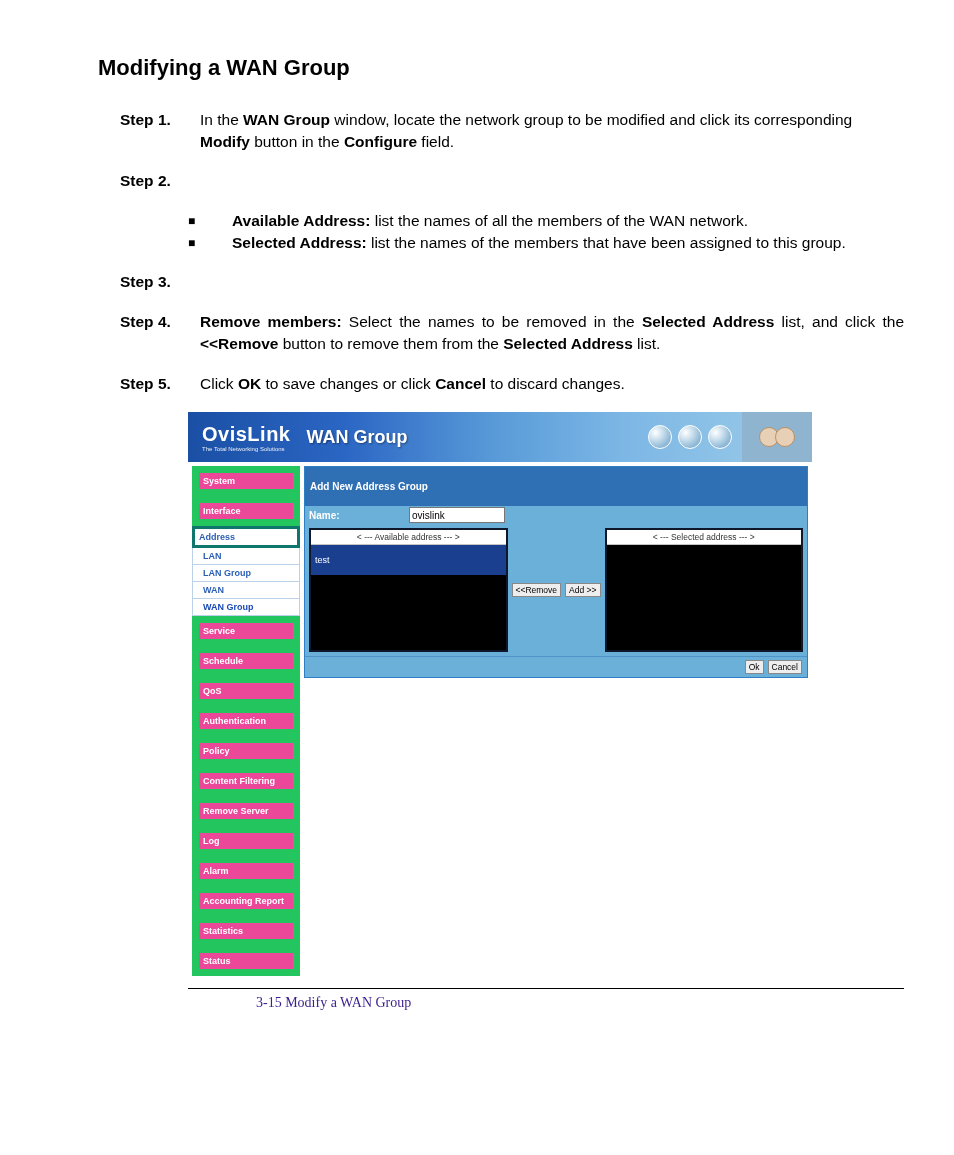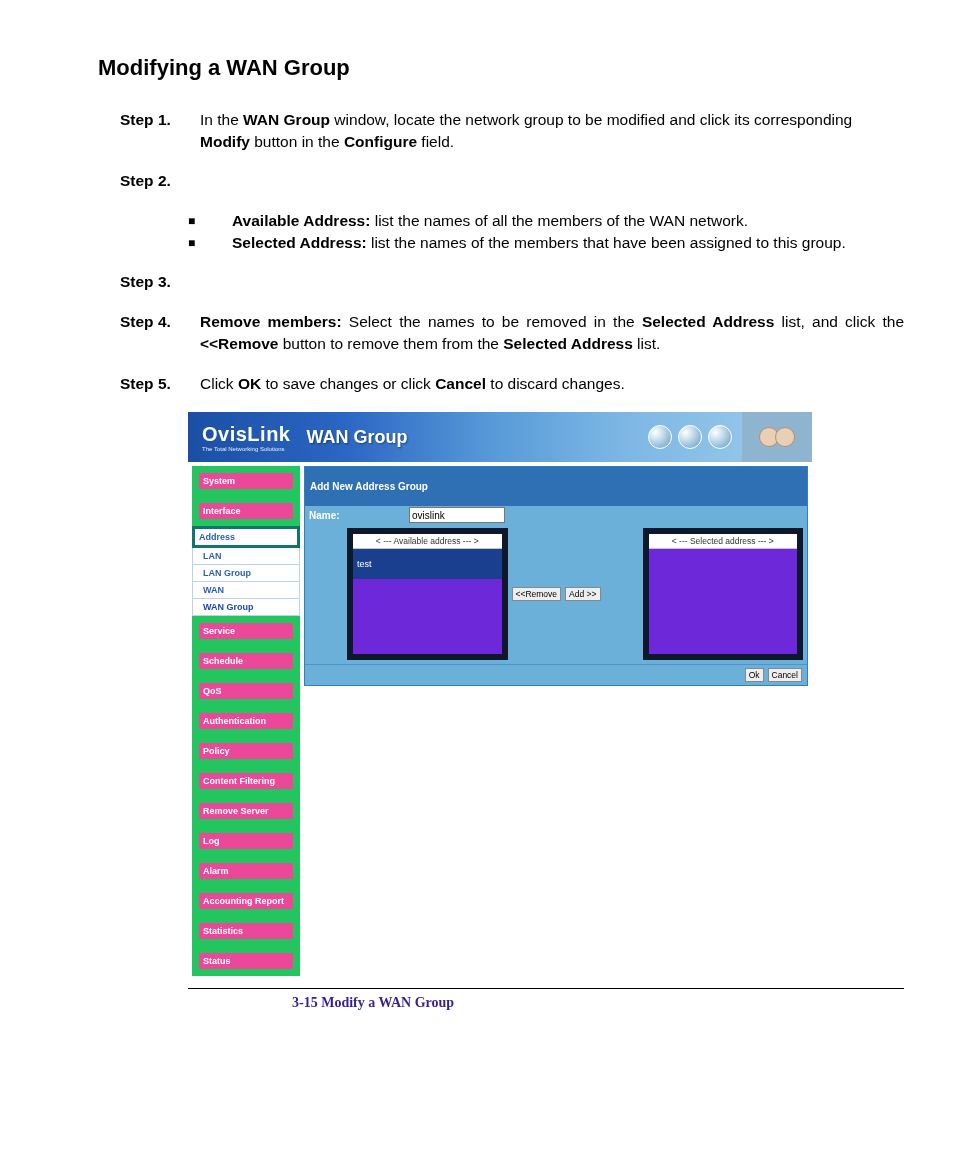--- a/index.html
+++ b/index.html
@@ -153,26 +153,25 @@
   }
   .dual {
     display:flex;
     padding:4px;
     gap:4px;
     align-items:stretch;
     background:#6bb0d8;
   }
   .listbox {
     flex:1 1 0;
-    background:#6d28d9;
-    border:6px solid #0f172a;
+    background:#000000;
+    border:2px solid #0f172a;
     height:120px;
     overflow:hidden;
     font-size:9px;
-    margin-left:38px;
   }
   .list-head {
     text-align:center;
     background:#fff;
     color:#333;
     padding:2px 0;
     border-bottom:1px solid #c5c5c5;
     font-size:8.5px;
   }
   .list-row {
@@ -195,23 +194,23 @@
     justify-content:flex-end;
     gap:4px;
     padding:3px 5px;
     border-top:1px solid #4f94c9;
   }
   .hr {
     border:none;border-top:1px solid #000;margin:8px 0 6px 0;
   }
   .fig-caption {
     color:#3b1f8f;
-    font-weight:bold;
+    font-weight:normal;
     font-size:14px;
-    margin-left:104px;
+    margin-left:68px;
     font-family: "Times New Roman", serif;
   }
 </style>
 </head>
 <body>
 
 <div class="page">
   <h1 class="page-title">Modifying a WAN Group</h1>
 
   <div class="step">

